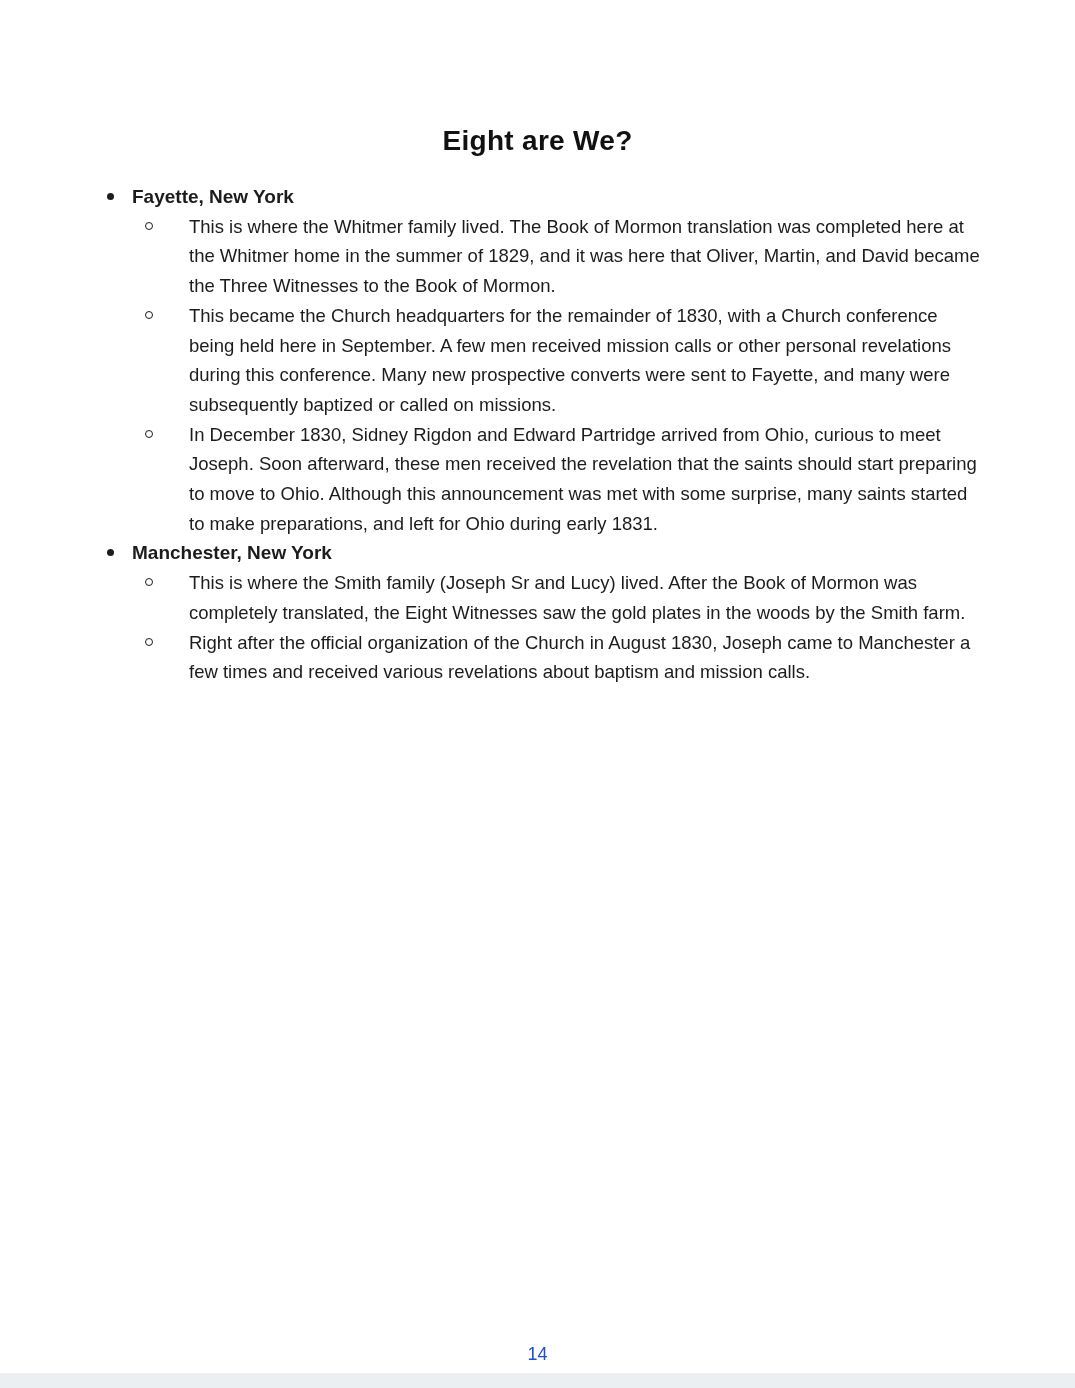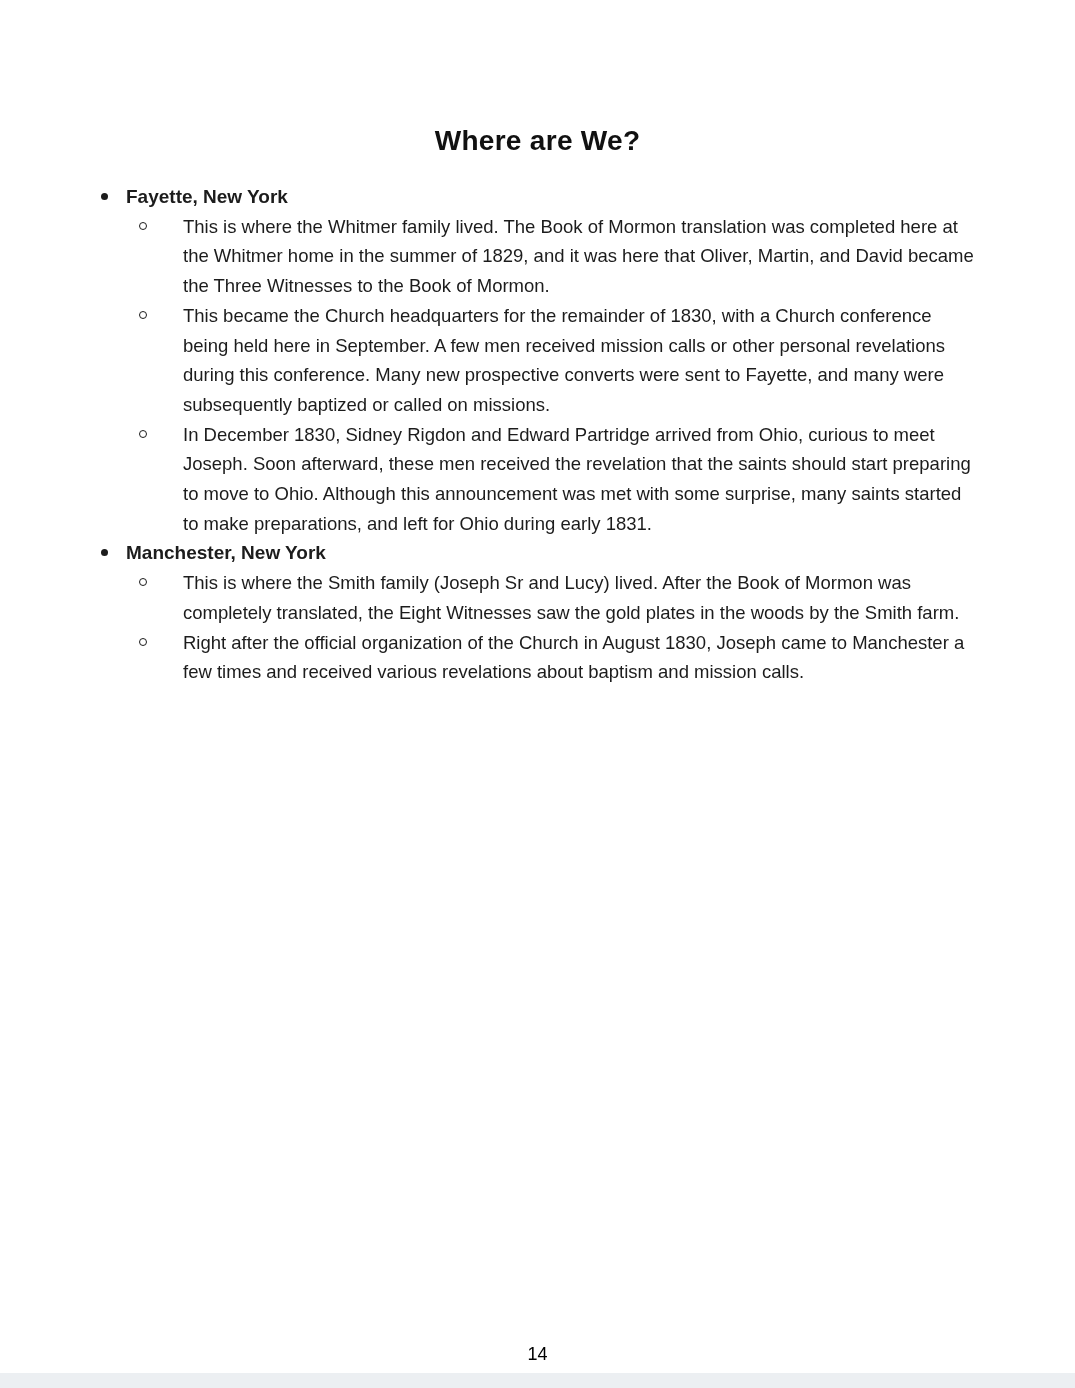--- a/index.html
+++ b/index.html
@@ -23,21 +23,21 @@
     width: 100%;
     text-align: center;
     font-size: 28px;
     font-weight: 700;
     letter-spacing: 0.3px;
     color: #111111;
   }
   .bullet-list {
     position: absolute;
     top: 182px;
-    left: 99px;
+    left: 105px;
     width: 875px;
     font-size: 18.5px;
     line-height: 29.7px;
   }
   .li1 {
     display: flex;
     align-items: flex-start;
   }
   .li1 .label {
     font-weight: 700;
@@ -68,37 +68,37 @@
     width: 806px;
     margin-left: 20px;
   }
   .page-number {
     position: absolute;
     top: 1344px;
     left: 0;
     width: 100%;
     text-align: center;
     font-size: 18px;
-    color: #000000;
+    color: #1d4ed8;
   }
   .page-gap {
     position: absolute;
     left: 0;
     bottom: 0;
     width: 100%;
     height: 15px;
     background: #eceff2;
   }
 </style>
 </head>
 <body>
 
 <div class="page">
 
-  <h1 class="doc-title">Where are We?</h1>
+  <h1 class="doc-title">Eight are We?</h1>
 
   <div class="bullet-list">
 
     <div class="li1">
       <span class="dot-marker"></span>
       <span class="label">Fayette, New York</span>
     </div>
     <div class="li2">
       <span class="ring-marker"></span>
       <span class="text">This is where the Whitmer family lived. The Book of Mormon translation was completed here at the Whitmer home in the summer of 1829, and it was here that Oliver, Martin, and David became the Three Witnesses to the Book of Mormon.</span>

